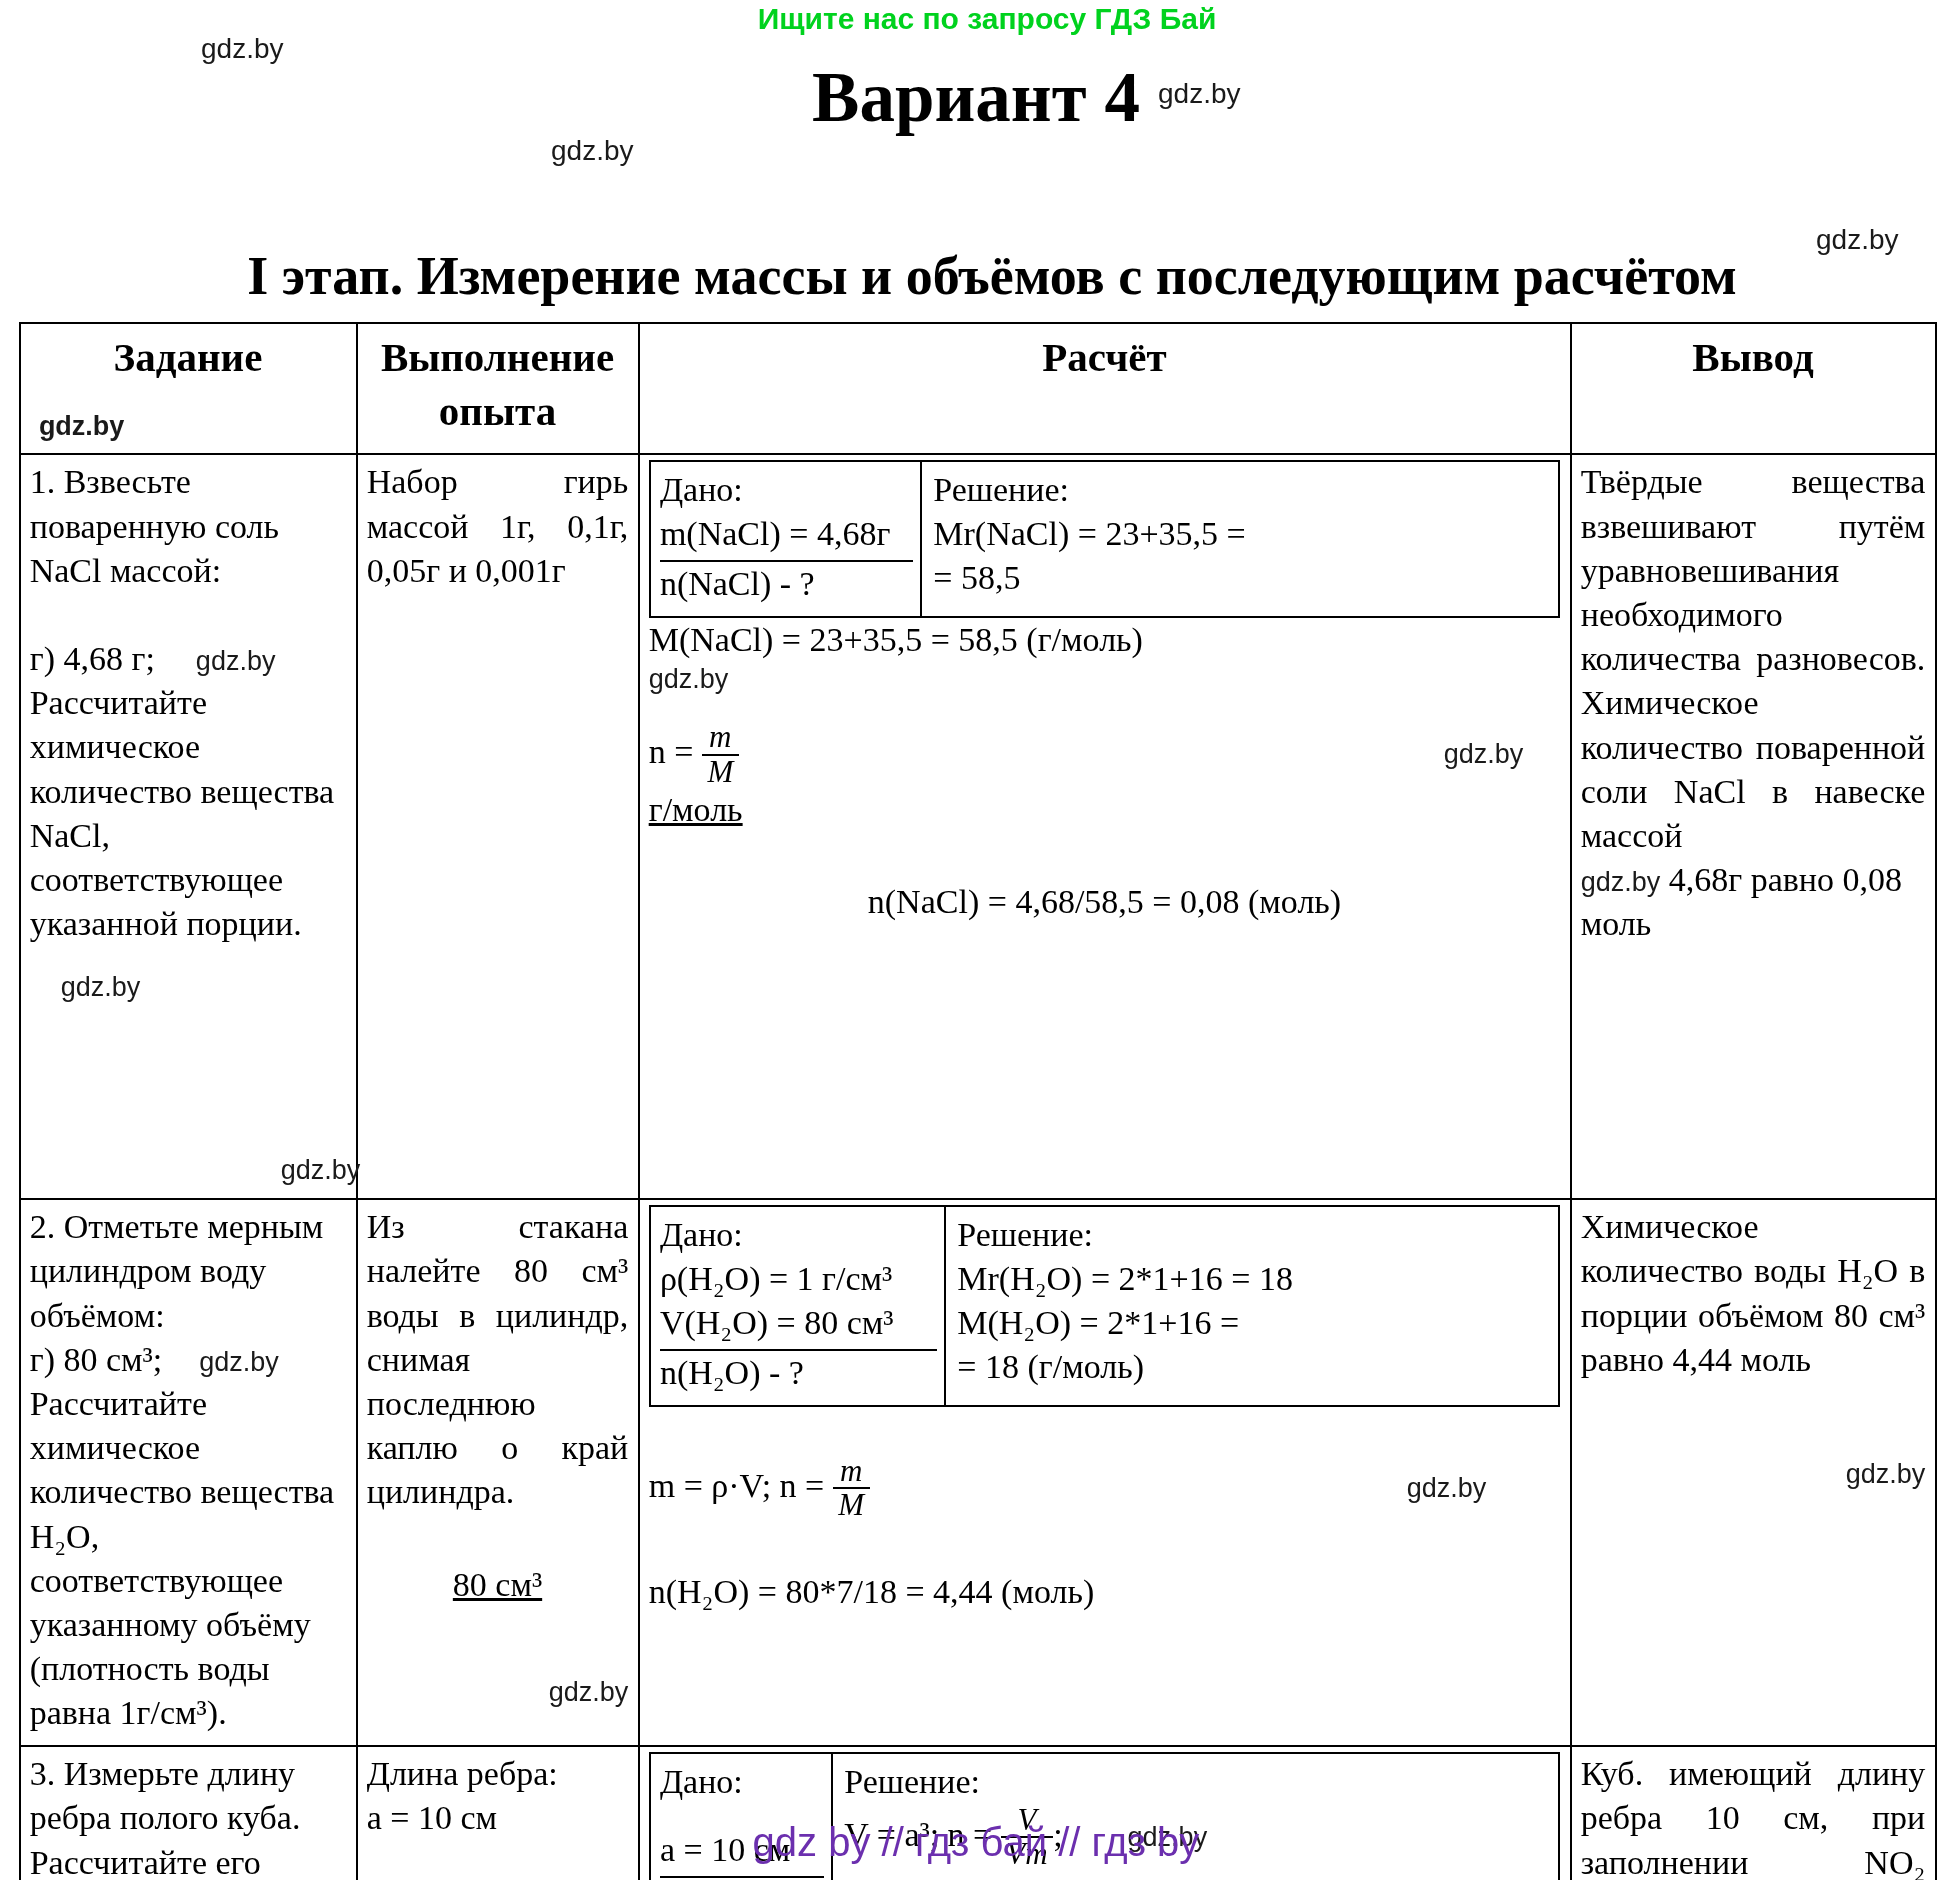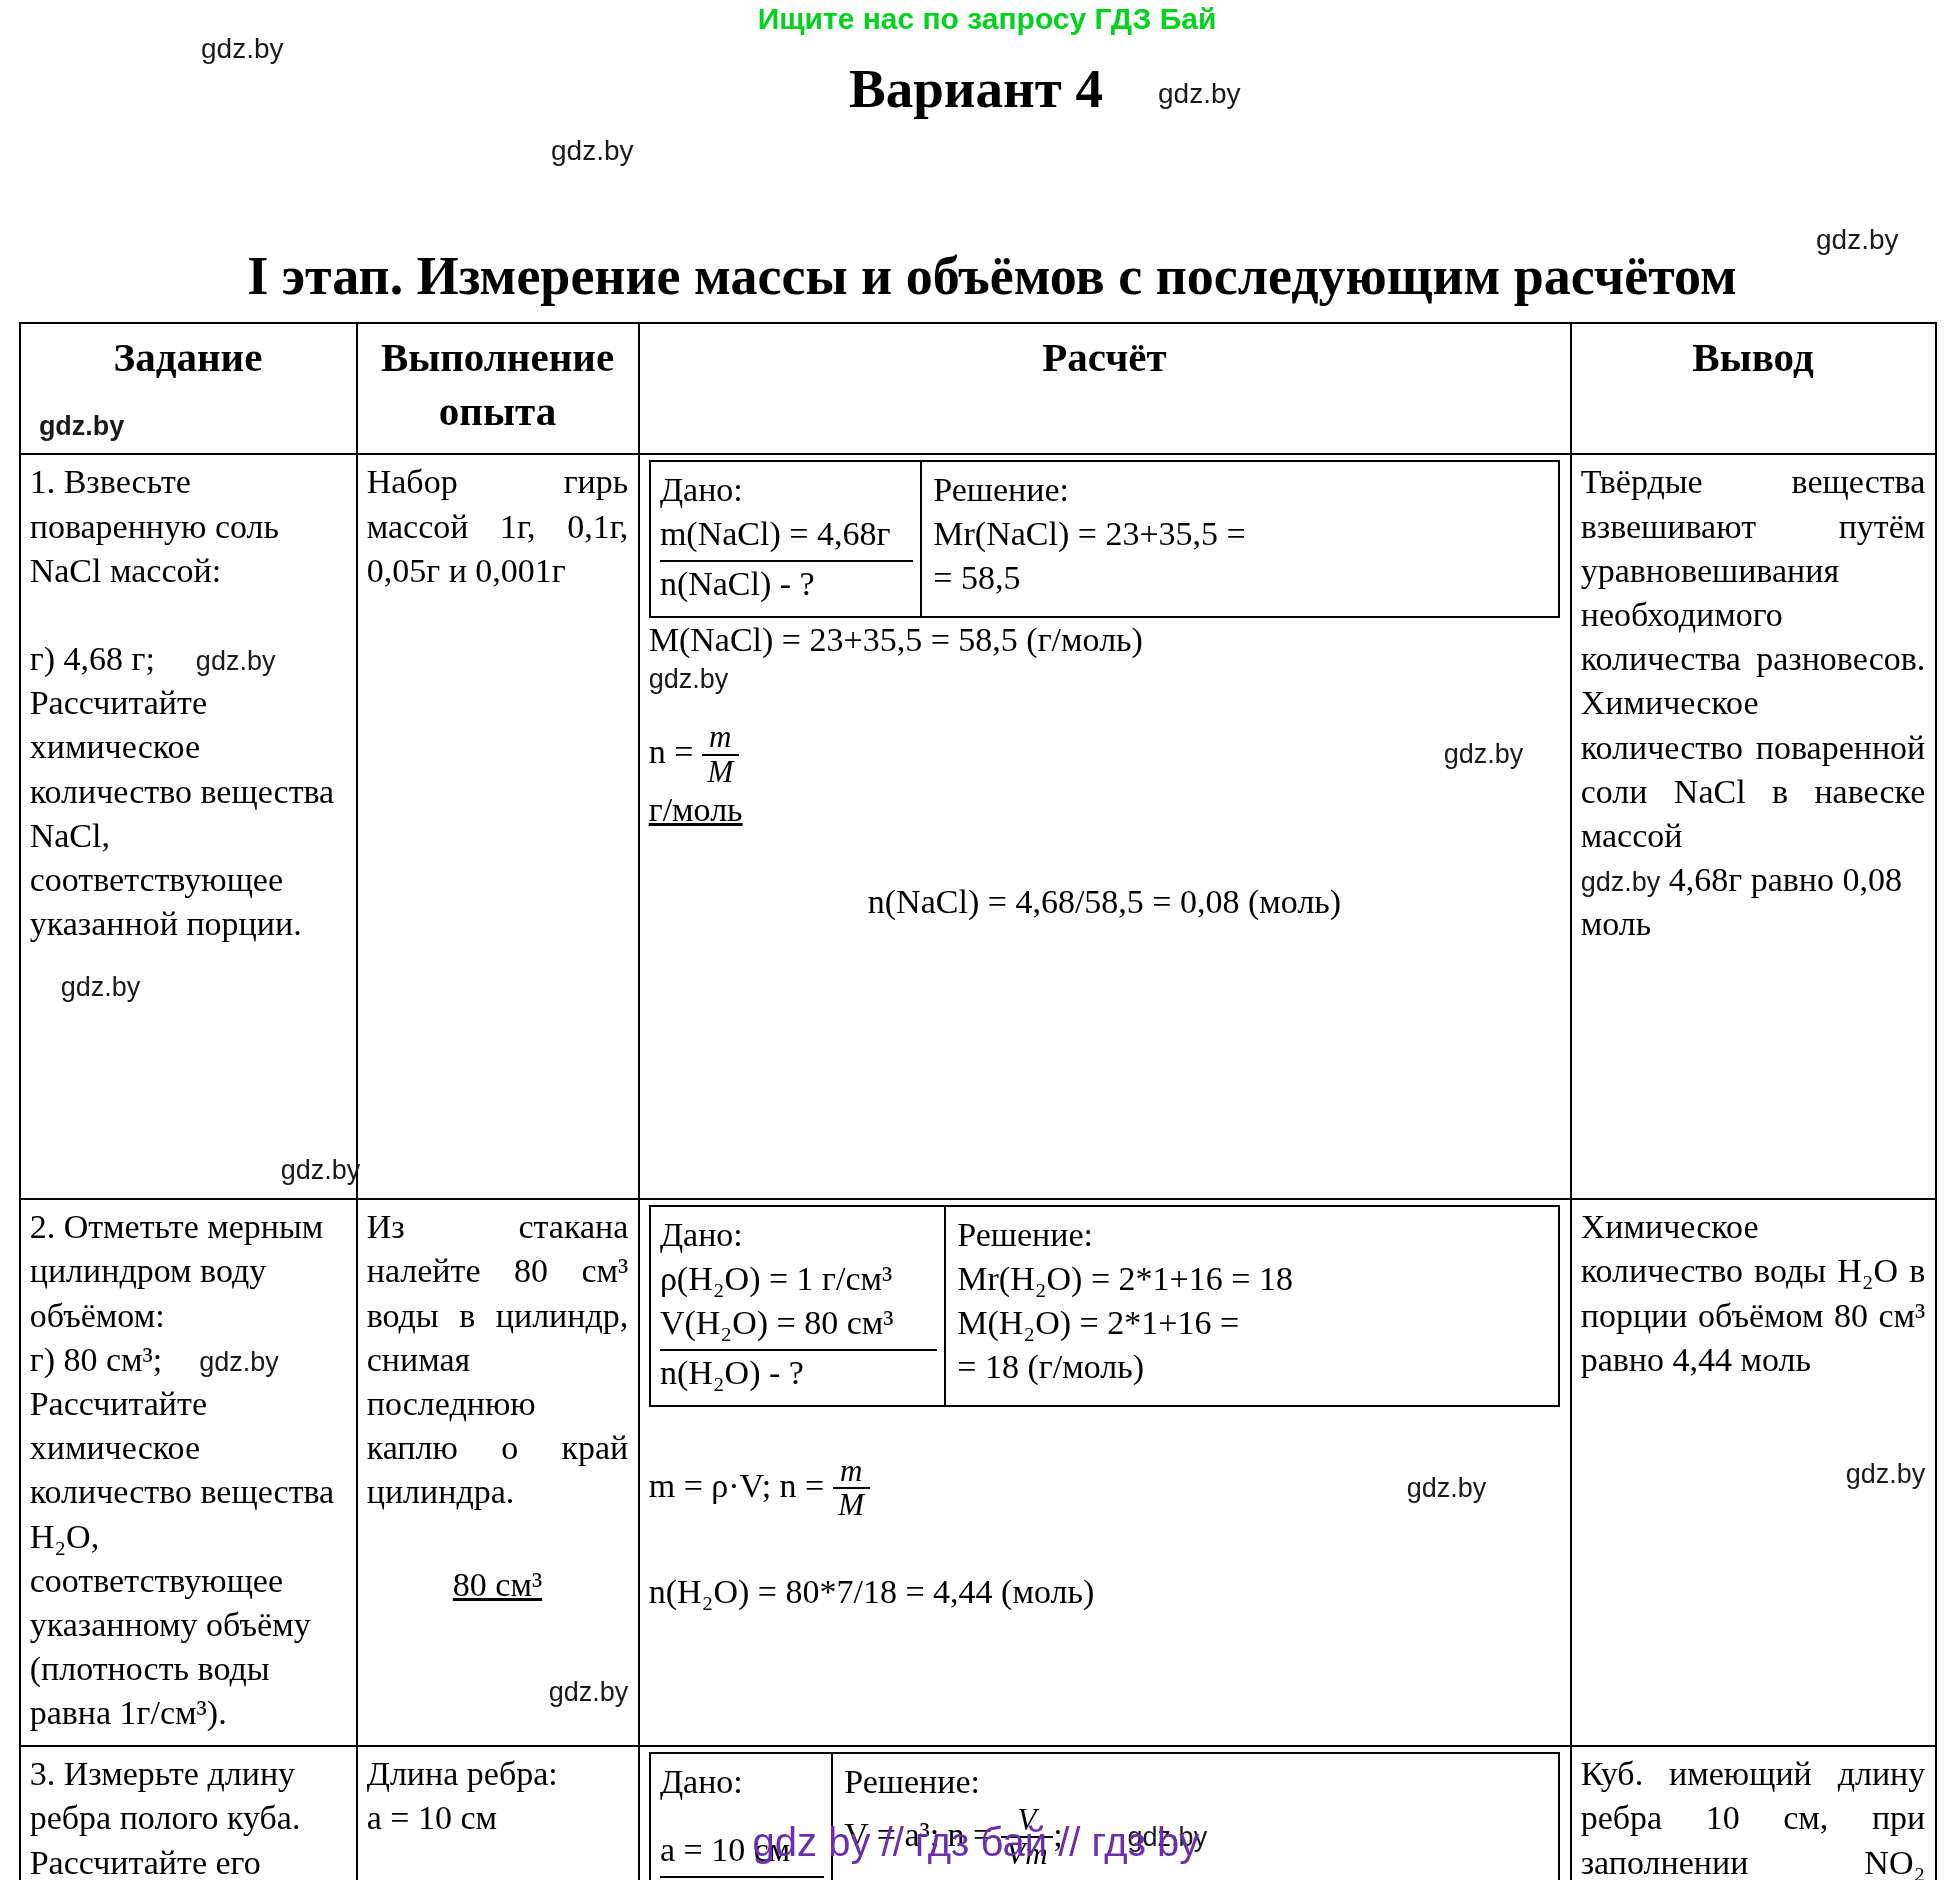--- a/index.html
+++ b/index.html
@@ -48,21 +48,21 @@
     margin-left: 11px;
   }
 
   
   .variant-title {
     position: absolute;
     top: 57px;
     left: 0;
     width: 100%;
     text-align: center;
-    font-size: 55px;
+    font-size: 71px;
     font-weight: bold;
     font-family: "Liberation Serif", serif;
   }
   .stage-title {
     position: absolute;
     top: 245px;
     left: 0;
     width: 100%;
     text-align: center;
     font-size: 54px;

